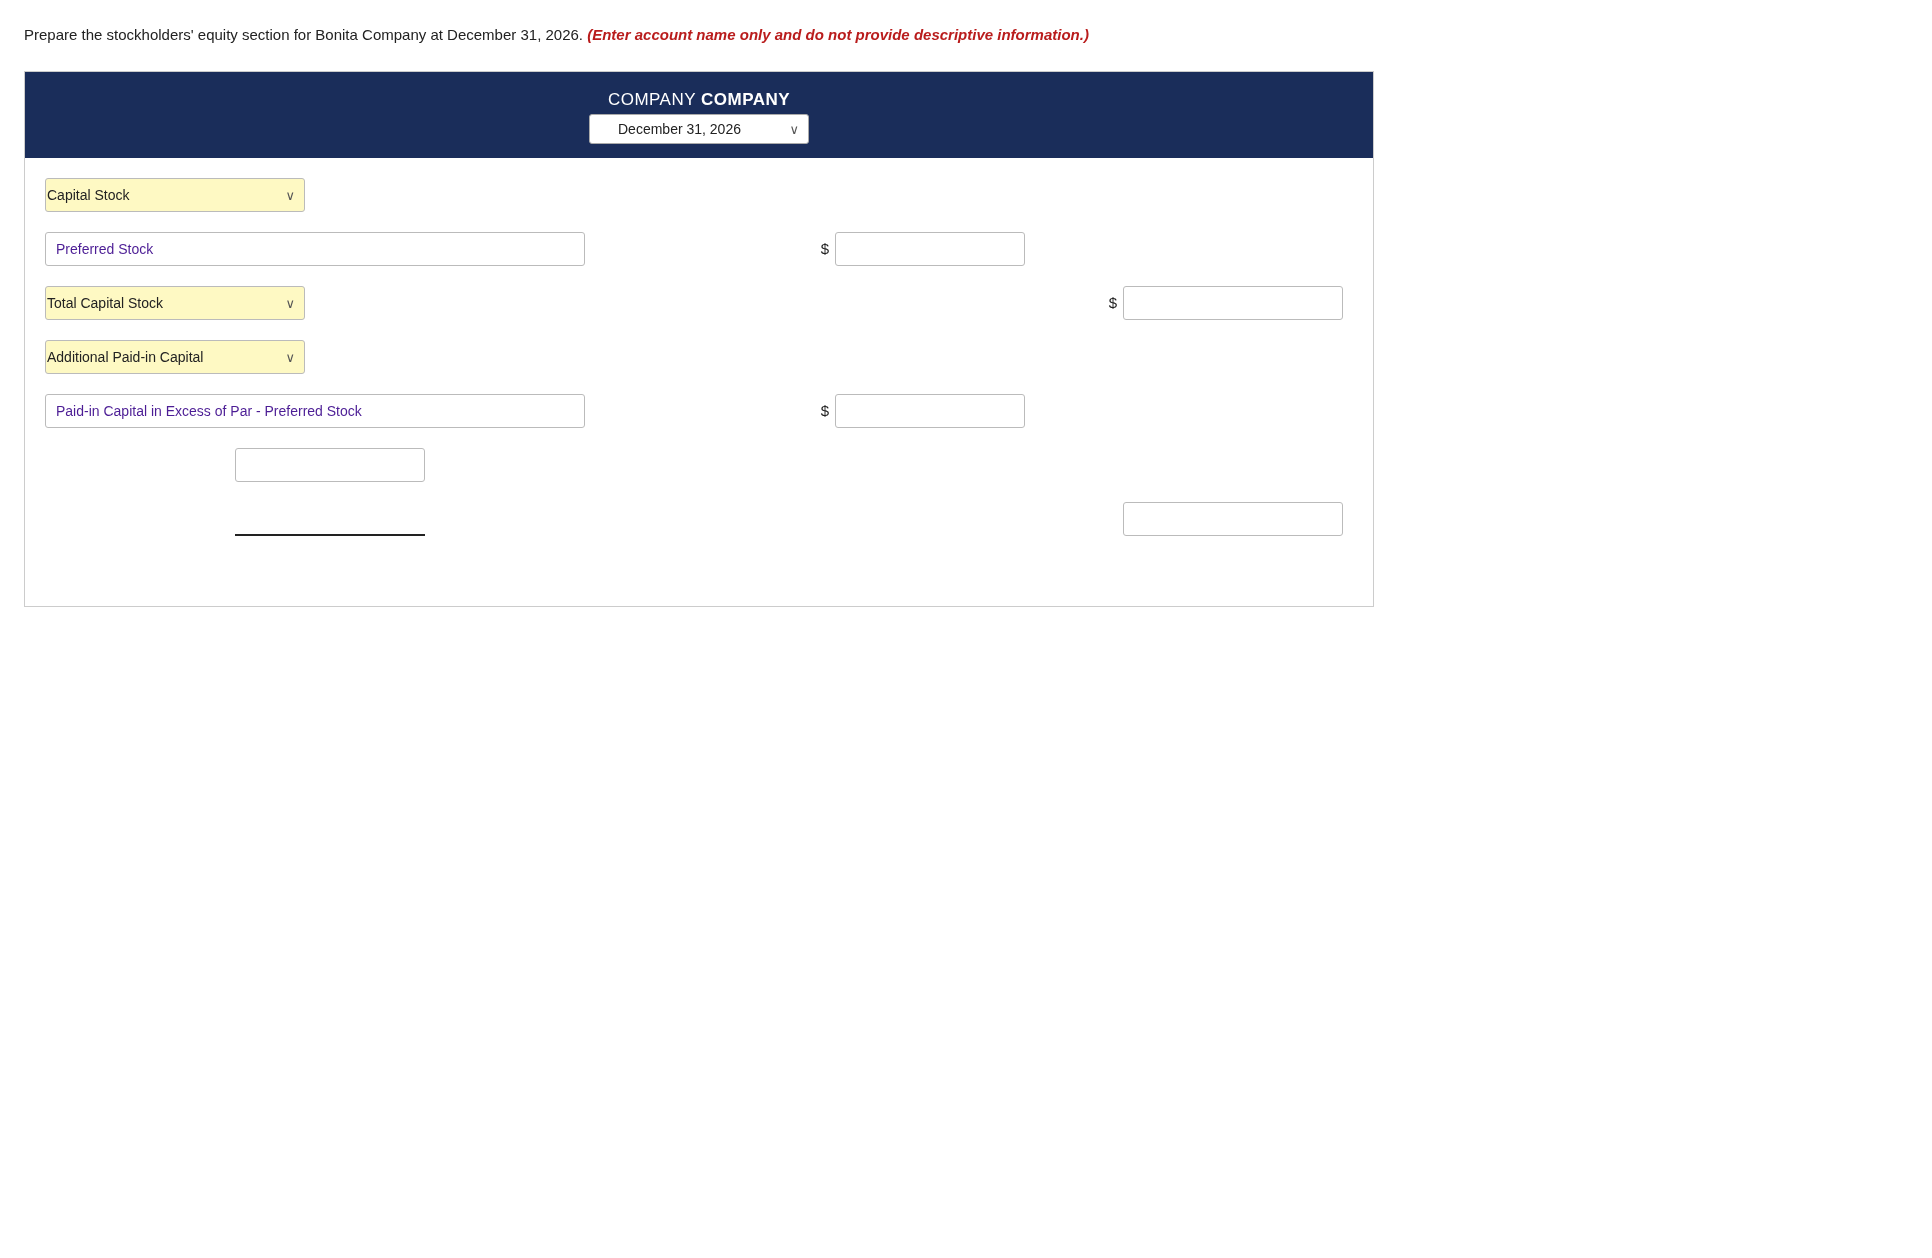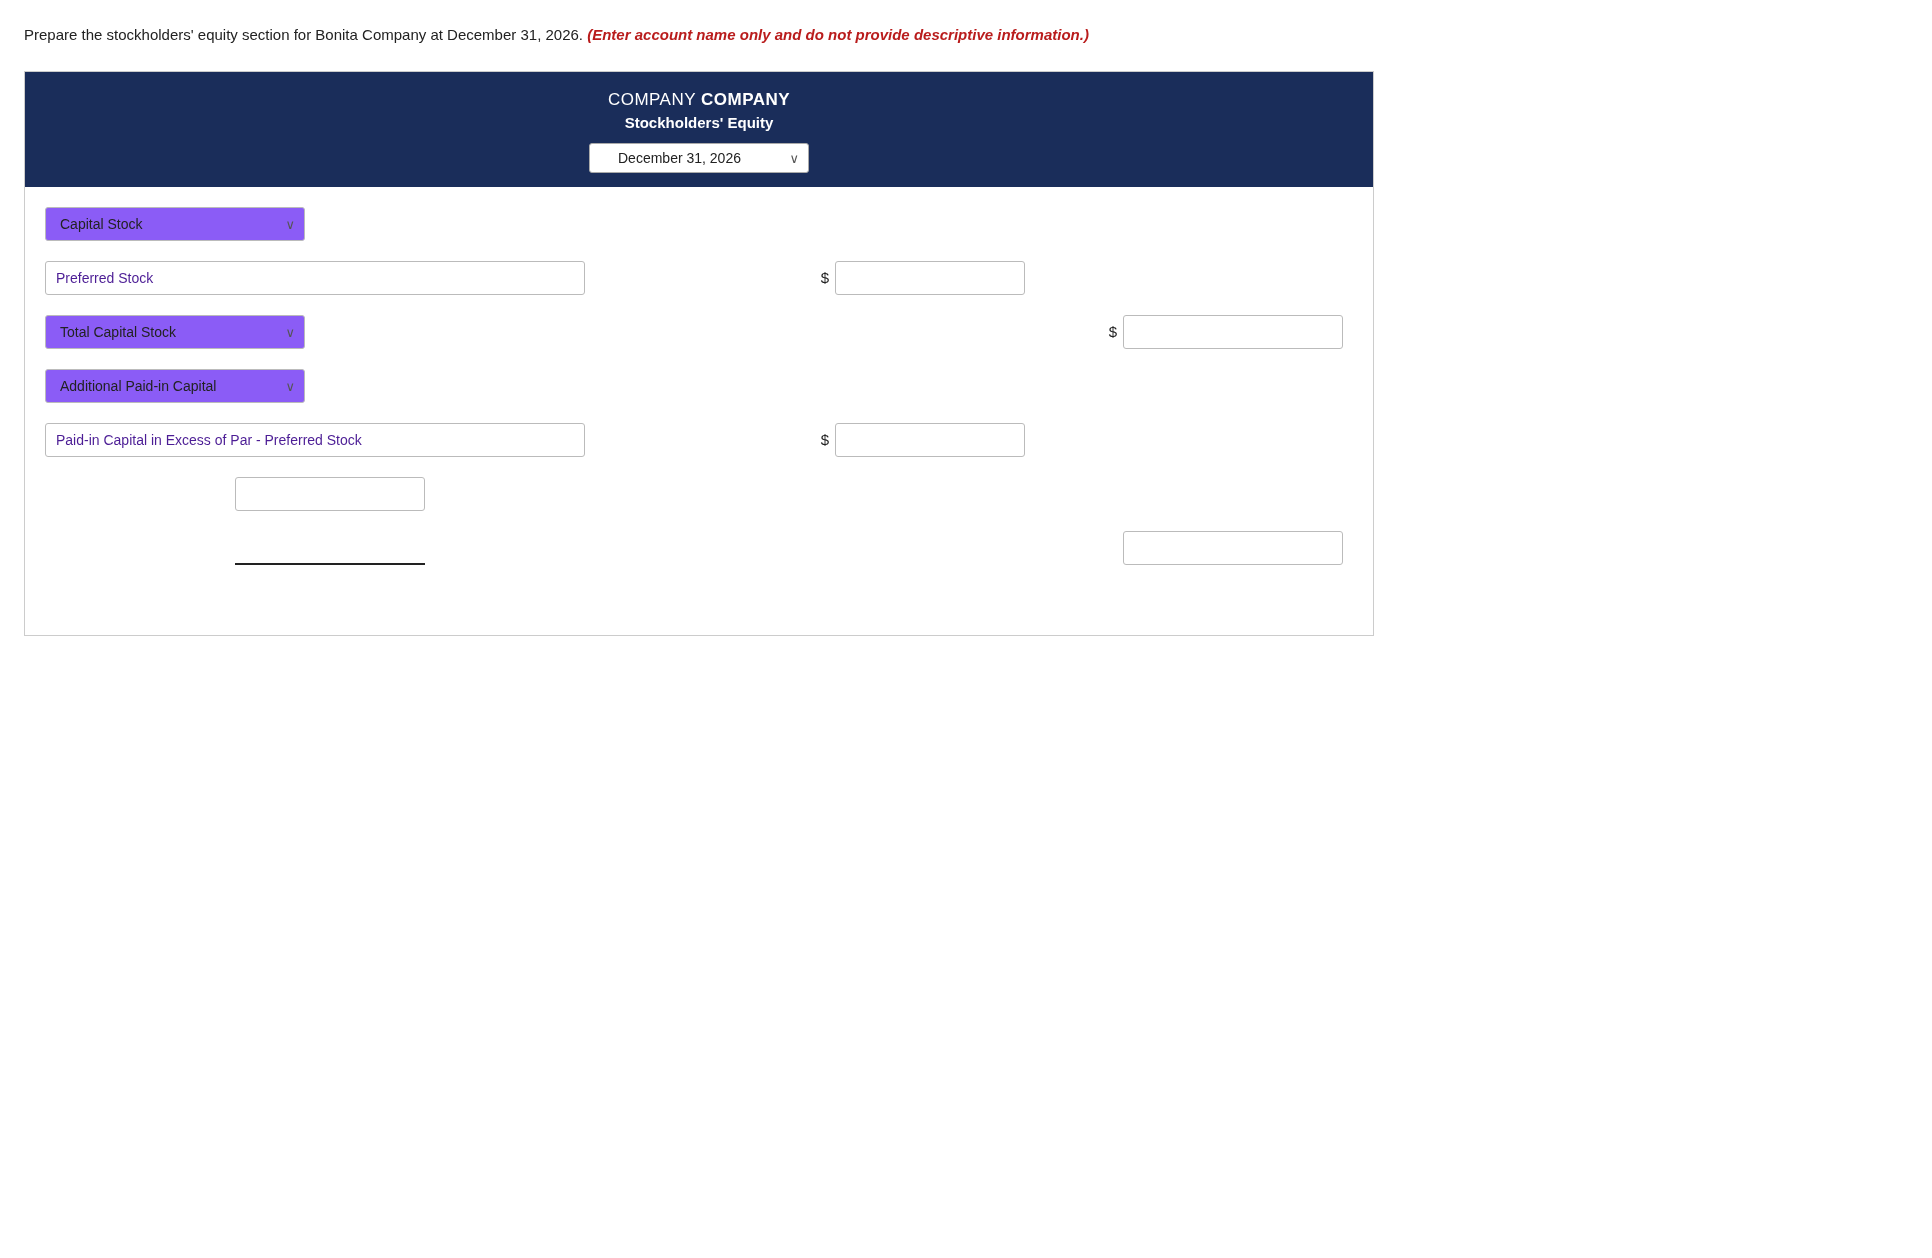--- a/index.html
+++ b/index.html
@@ -114,23 +114,23 @@
       top: 50%;
       transform: translateY(-50%);
       color: #555;
       font-size: 13px;
       pointer-events: none;
     }
 
     select.field-select {
       border: 1px solid #bbb;
       border-radius: 3px;
-      padding: 8px 32px 8px 14px;
+      padding: 8px 32px 8px 1px;
       font-size: 14px;
-      background: #8b5cf6;
+      background: #fef9c3;
       color: #222;
       appearance: none;
       -webkit-appearance: none;
       cursor: pointer;
       min-width: 260px;
     }
 
     
     input.field-input {
       border: 1px solid #bbb;
@@ -216,21 +216,20 @@
   <span>Prepare the stockholders' equity section for Bonita Company at December 31, 2026.</span>
   <span class="red-italic">(Enter account name only and do not provide descriptive information.)</span>
 </p>
 
 <div class="table-container">
 
   <div class="table-header">
     <div class="company-name">
       <span>COMPANY </span><strong>COMPANY</strong>
     </div>
-    <div class="section-title">Stockholders' Equity</div>
     <div class="date-dropdown-wrapper">
       <div class="date-select-wrap">
         <select class="date-dropdown">
           <option>December 31, 2026</option>
         </select>
       </div>
     </div>
   </div>
 
   <div class="table-body">

